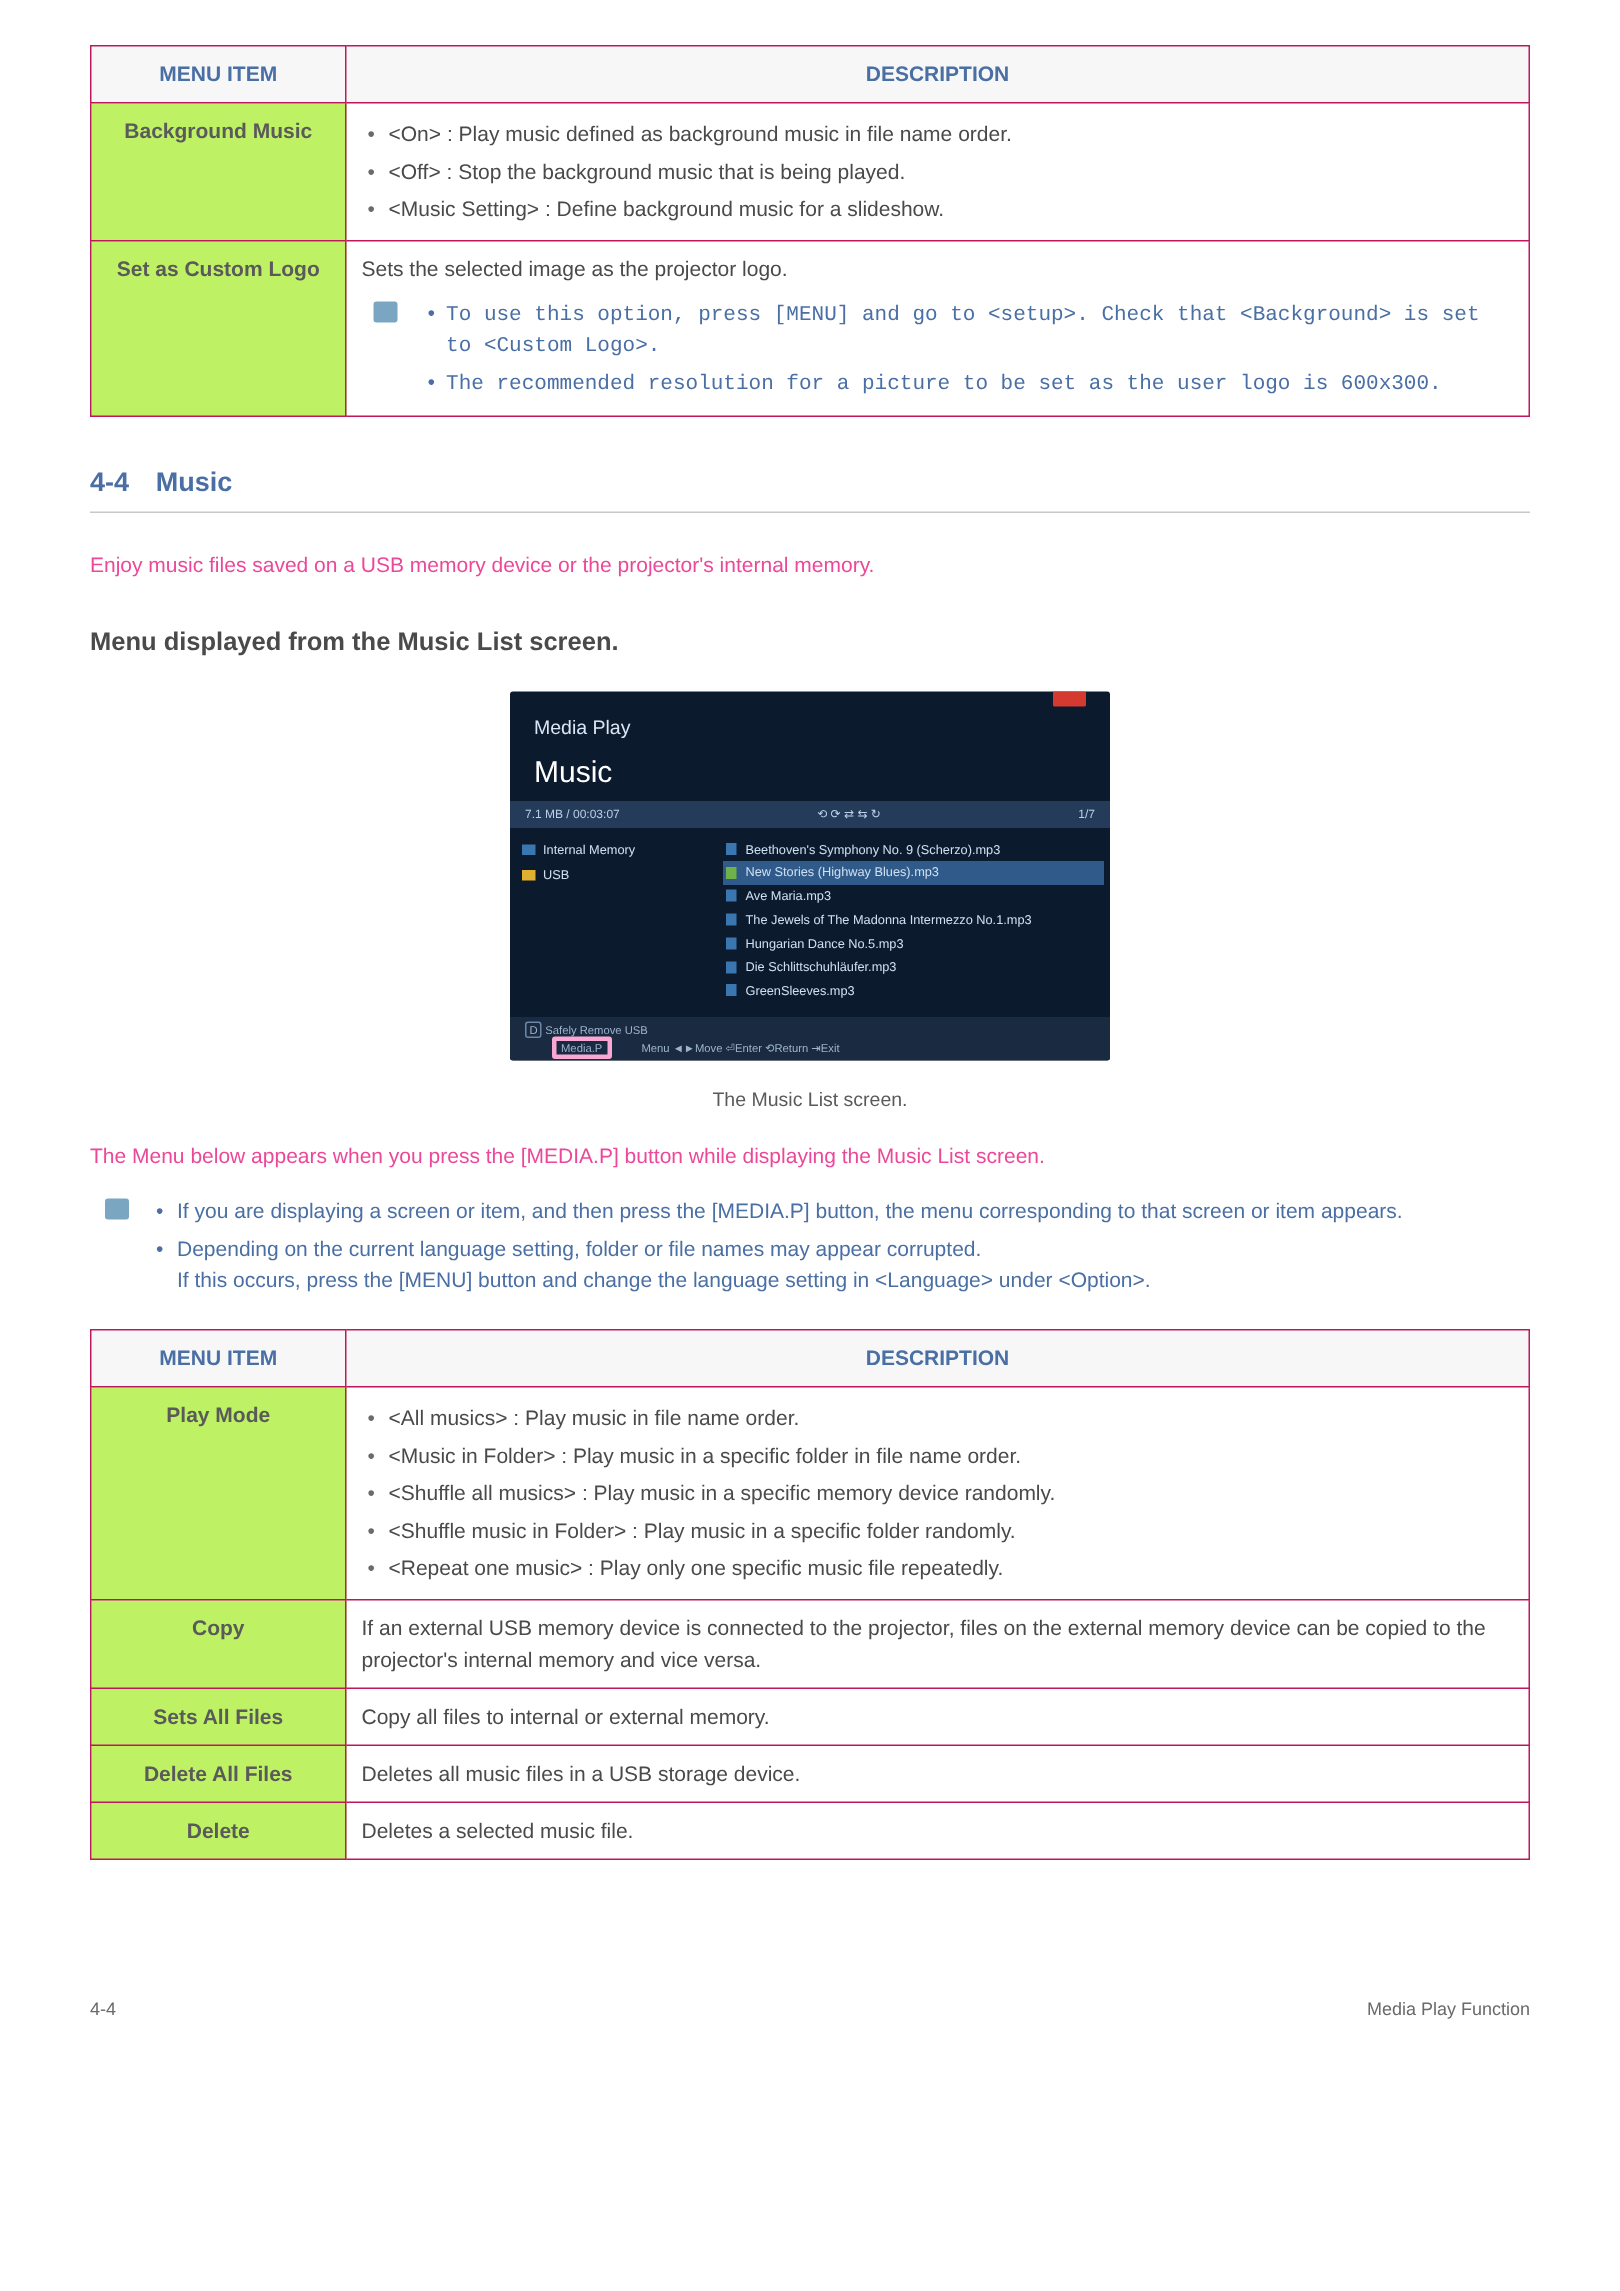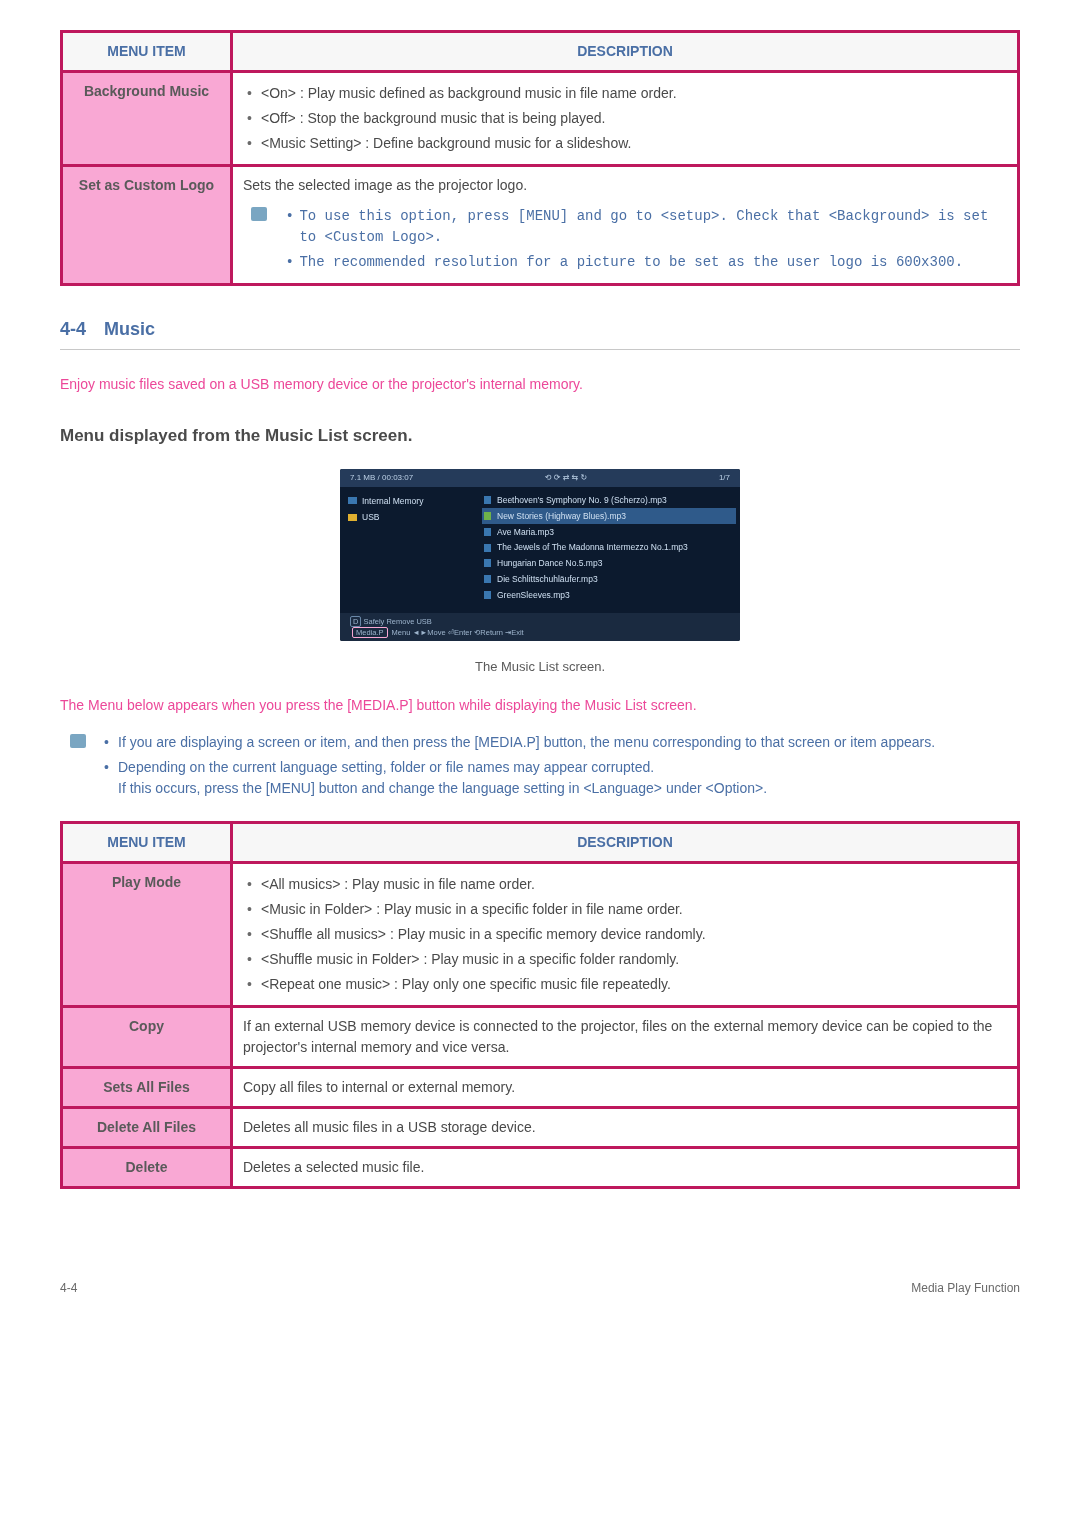--- a/index.html
+++ b/index.html
@@ -12,33 +12,33 @@
     font-size: 14px;
     line-height: 1.5;
     padding: 30px 60px 40px 60px;
   }
   table.spec {
     width: 100%;
     border-collapse: collapse;
     margin-bottom: 30px;
   }
   table.spec th, table.spec td {
-    border: 3px solid #be185d;
+    border: 1px solid #be185d;
     padding: 8px 10px;
     vertical-align: top;
     text-align: left;
   }
   table.spec th {
     background: #f7f7f7;
     color: #4a6fa5;
     font-weight: bold;
     text-align: center;
   }
   table.spec td.rowlabel {
-    background: #f9a8d4;
+    background: #bef264;
     color: #5a5a5a;
     font-weight: bold;
     text-align: center;
     width: 170px;
   }
   ul.bullets { list-style: none; padding: 0; margin: 0; }
   ul.bullets > li { position: relative; padding: 2px 0 2px 18px; }
   ul.bullets > li::before {
     content: "•"; position: absolute; left: 4px; color: #6a6a6a;
   }
@@ -80,21 +80,21 @@
   .mp-left { width: 110px; padding: 6px 8px; font-size: 8.5px; }
   .mp-left .dev { display: flex; align-items: center; gap: 5px; padding: 2px 0; color: #cfe0f2; }
   .dev-box { width: 9px; height: 7px; background: #3a77b0; display: inline-block; }
   .dev-box.usb { background: #e0b030; }
   .mp-right { flex: 1; padding: 6px 4px 10px 4px; font-size: 8.5px; }
   .track { display: flex; align-items: center; gap: 6px; padding: 1.5px 2px; color: #cfe0f2; }
   .track .n { width: 7px; height: 8px; background: #3a77b0; display: inline-block; }
   .track.sel { background: #2f5a8a; }
   .track.sel .n { background: #6fb24a; }
   .mp-foot { background: #1a2a40; padding: 3px 10px; font-size: 7.5px; color: #9db4cc; display: flex; justify-content: space-between; flex-direction: column; }
-  .mp-foot .btn { border: 1px solid #f9a8d4; padding: 0 3px; border-radius: 2px; margin: 0 2px; }
+  .mp-foot .btn { border: 3px solid #f9a8d4; padding: 0 3px; border-radius: 2px; margin: 0 18px; }
   .caption { text-align: center; font-size: 13px; color: #5a5a5a; margin: 10px 0 18px 0; }
   .bodytext { color: #ec4899; margin-bottom: 14px; }
   .outer-note { display: flex; margin: 0 0 20px 10px; }
   .outer-note .note-icon { margin: 4px 14px 0 0; flex: 0 0 16px; }
   .outer-note ul { list-style: none; padding: 0; flex: 1; }
   .outer-note ul > li { position: relative; padding: 2px 0 2px 18px; color: #4a6fa5; }
   .outer-note ul > li::before { content: "•"; position: absolute; left: 4px; color: #4a6fa5; }
   .footer {
     font-size: 12px; color: #6a6a6a; margin-top: 90px;
     display: flex; justify-content: space-between;
@@ -142,20 +142,25 @@
   <span class="sec-title">Music</span>
 </div>
 <div class="sec-underline"></div>
 
 <p class="bodytext">Enjoy music files saved on a USB memory device or the projector's internal memory.</p>
 
 <div class="subhead">Menu displayed from the Music List screen.</div>
 
 <div class="figure-wrap">
   <div class="media-panel">
+    <div class="mp-hdr">
+      <div class="mp-usb"></div>
+      <div class="mp-title1">Media Play</div>
+      <div class="mp-title2">Music</div>
+    </div>
     <div class="mp-bar">
       <span>7.1 MB / 00:03:07</span>
       <span>⟲ ⟳ ⇄ ⇆ ↻</span>
       <span>1/7</span>
     </div>
     <div class="mp-body">
       <div class="mp-left">
         <div class="dev">
             <span class="dev-box"></span>
             <span>Internal Memory</span>

